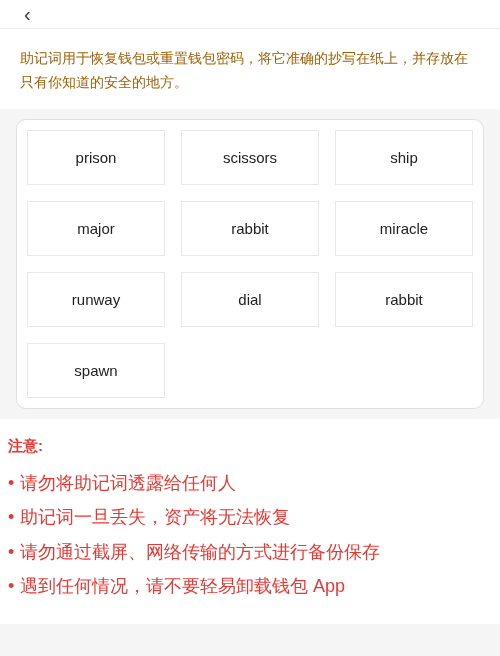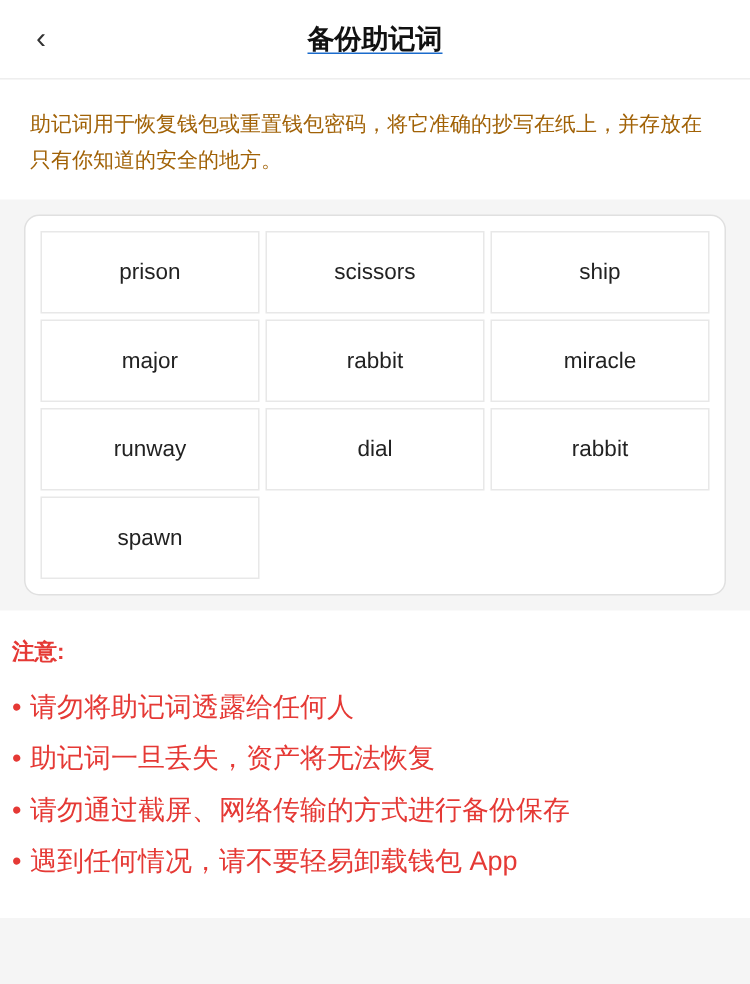--- a/index.html
+++ b/index.html
@@ -58,21 +58,21 @@
       background-color: #fff;
       margin: 10px 16px;
       border-radius: 10px;
       border: 1px solid #e0e0e0;
       padding: 10px;
     }
 
     .mnemonic-grid {
       display: grid;
       grid-template-columns: repeat(3, 1fr);
-      gap: 4px;
+      gap: 16px;
     }
 
     .mnemonic-cell {
       display: flex;
       align-items: center;
       justify-content: center;
       padding: 18px 10px;
       border: 1px solid #e8e8e8;
       background-color: #fff;
       font-size: 15px;
@@ -112,21 +112,20 @@
       position: absolute;
       left: 0;
       color: #e53935;
     }
   </style>
 </head>
 <body>
 
 <div class="header">
   <button class="back-btn">‹</button>
-  <span class="header-title">备份助记词</span>
 </div>
 
 <div class="description">
   <span>助记词用于恢复钱包或重置钱包密码，将它准确的抄写在纸上，并存放在只有你知道的安全的地方。</span>
 </div>
 
 <div class="mnemonic-grid-container">
   <div class="mnemonic-grid" id="mnemonic-grid">
   <div class="mnemonic-cell">prison</div>
       <div class="mnemonic-cell">scissors</div>

